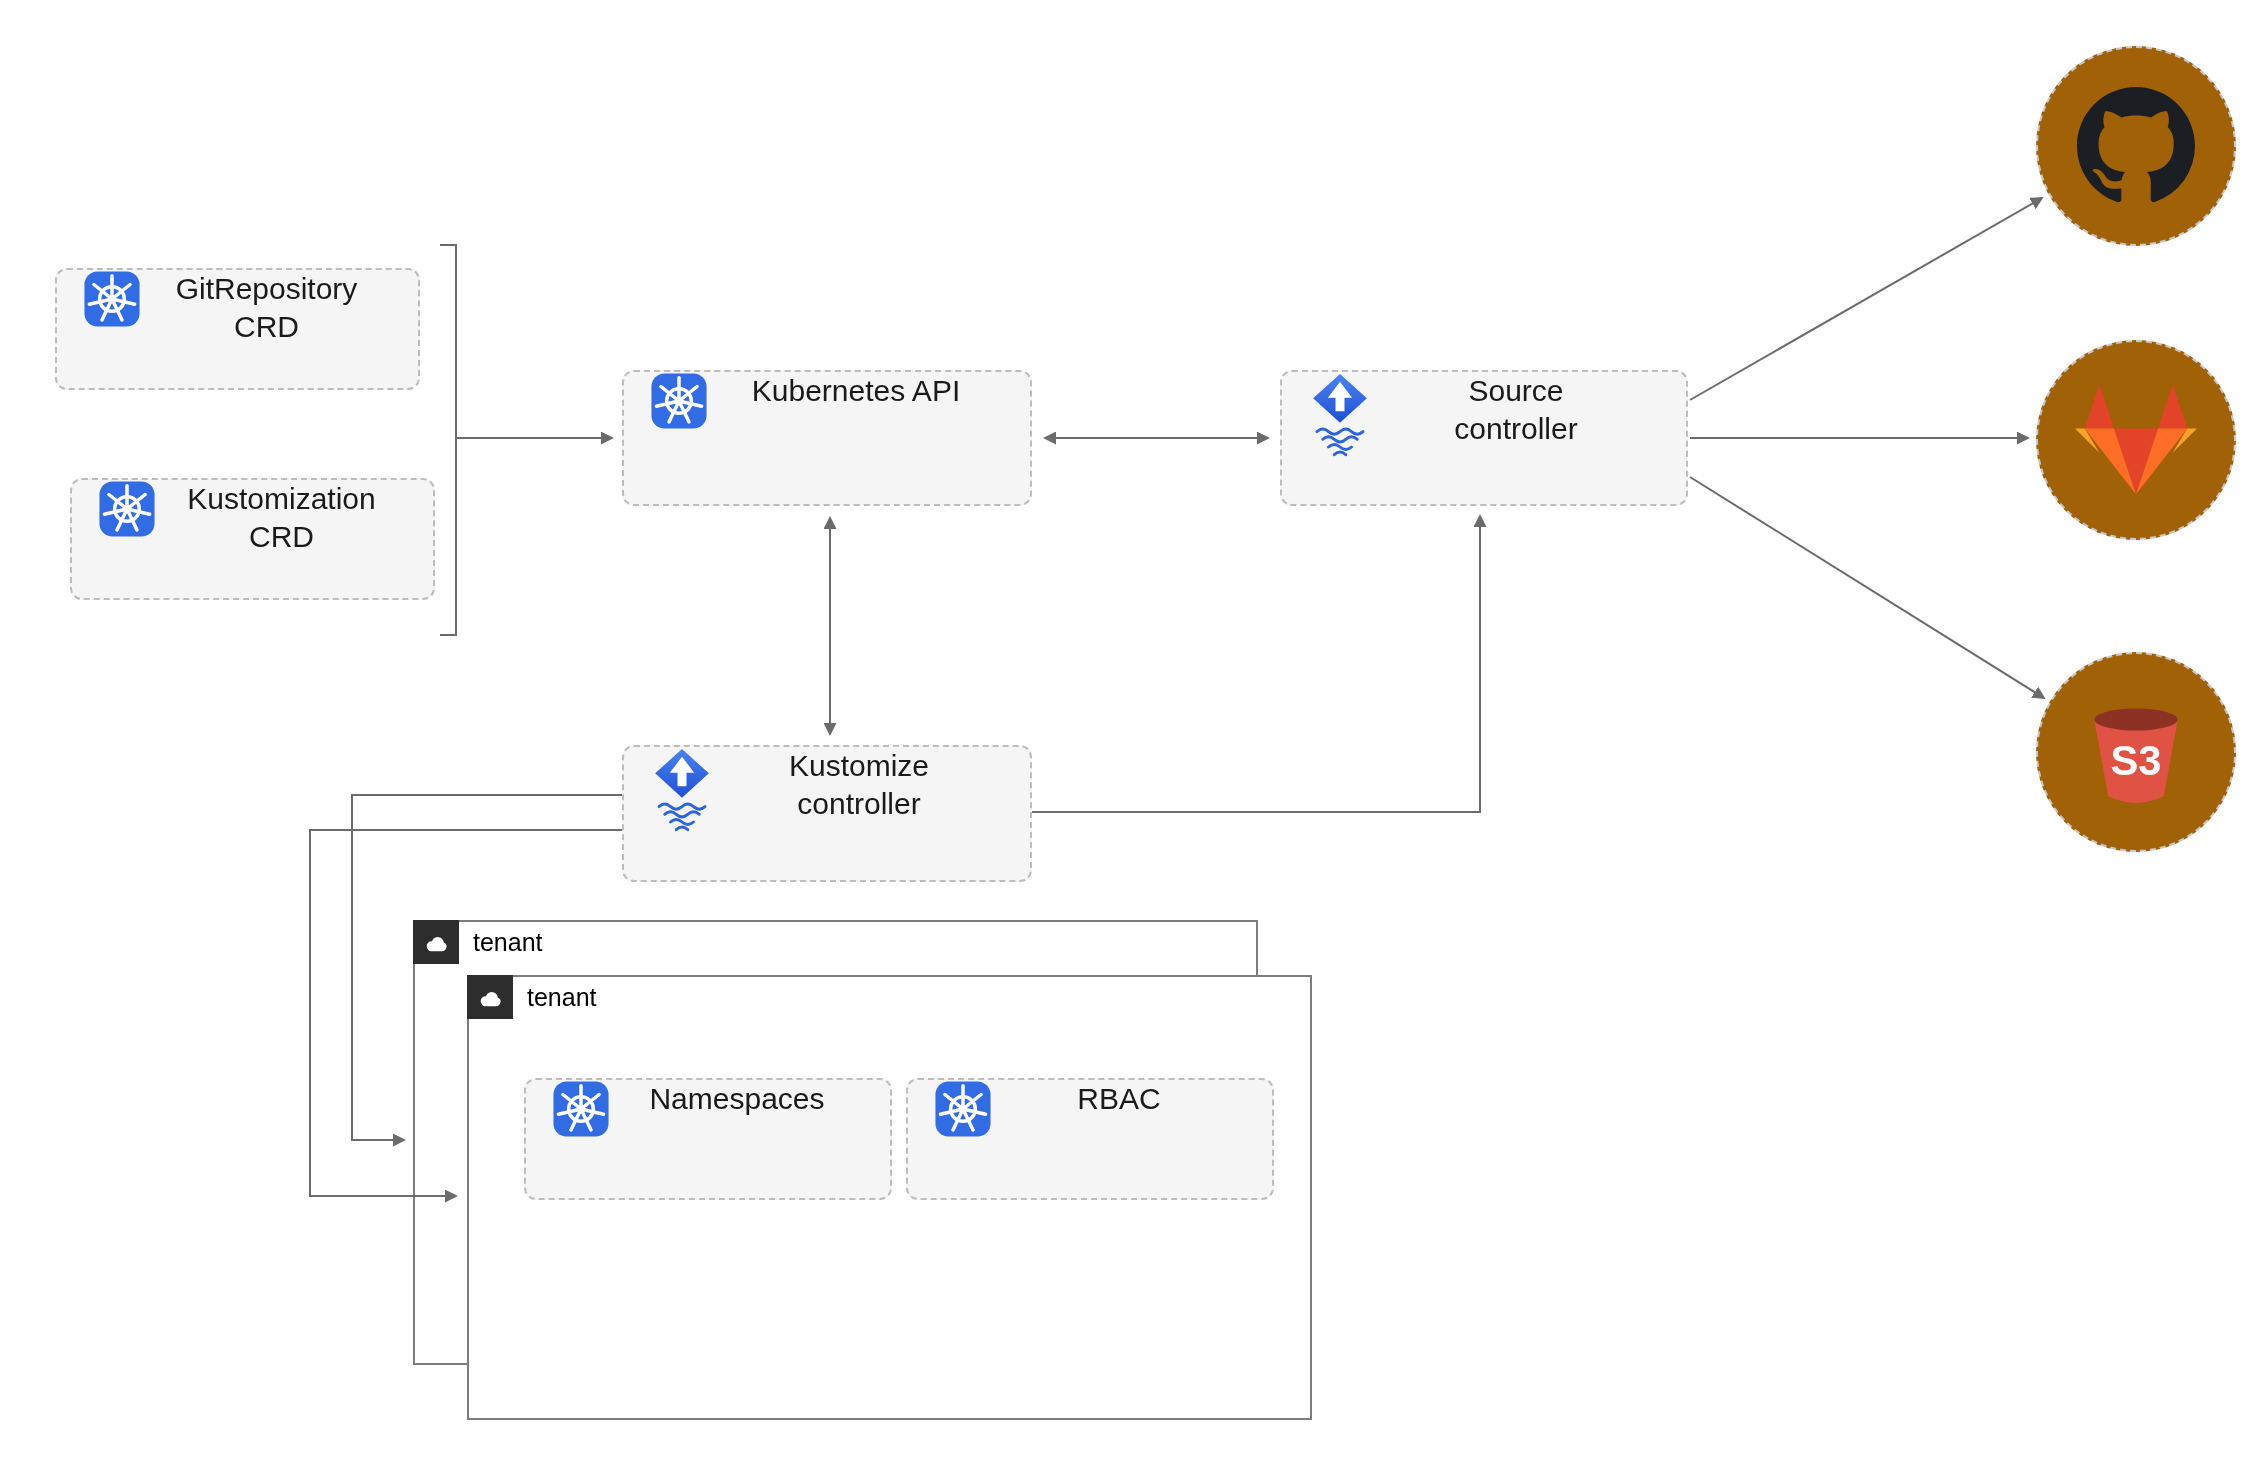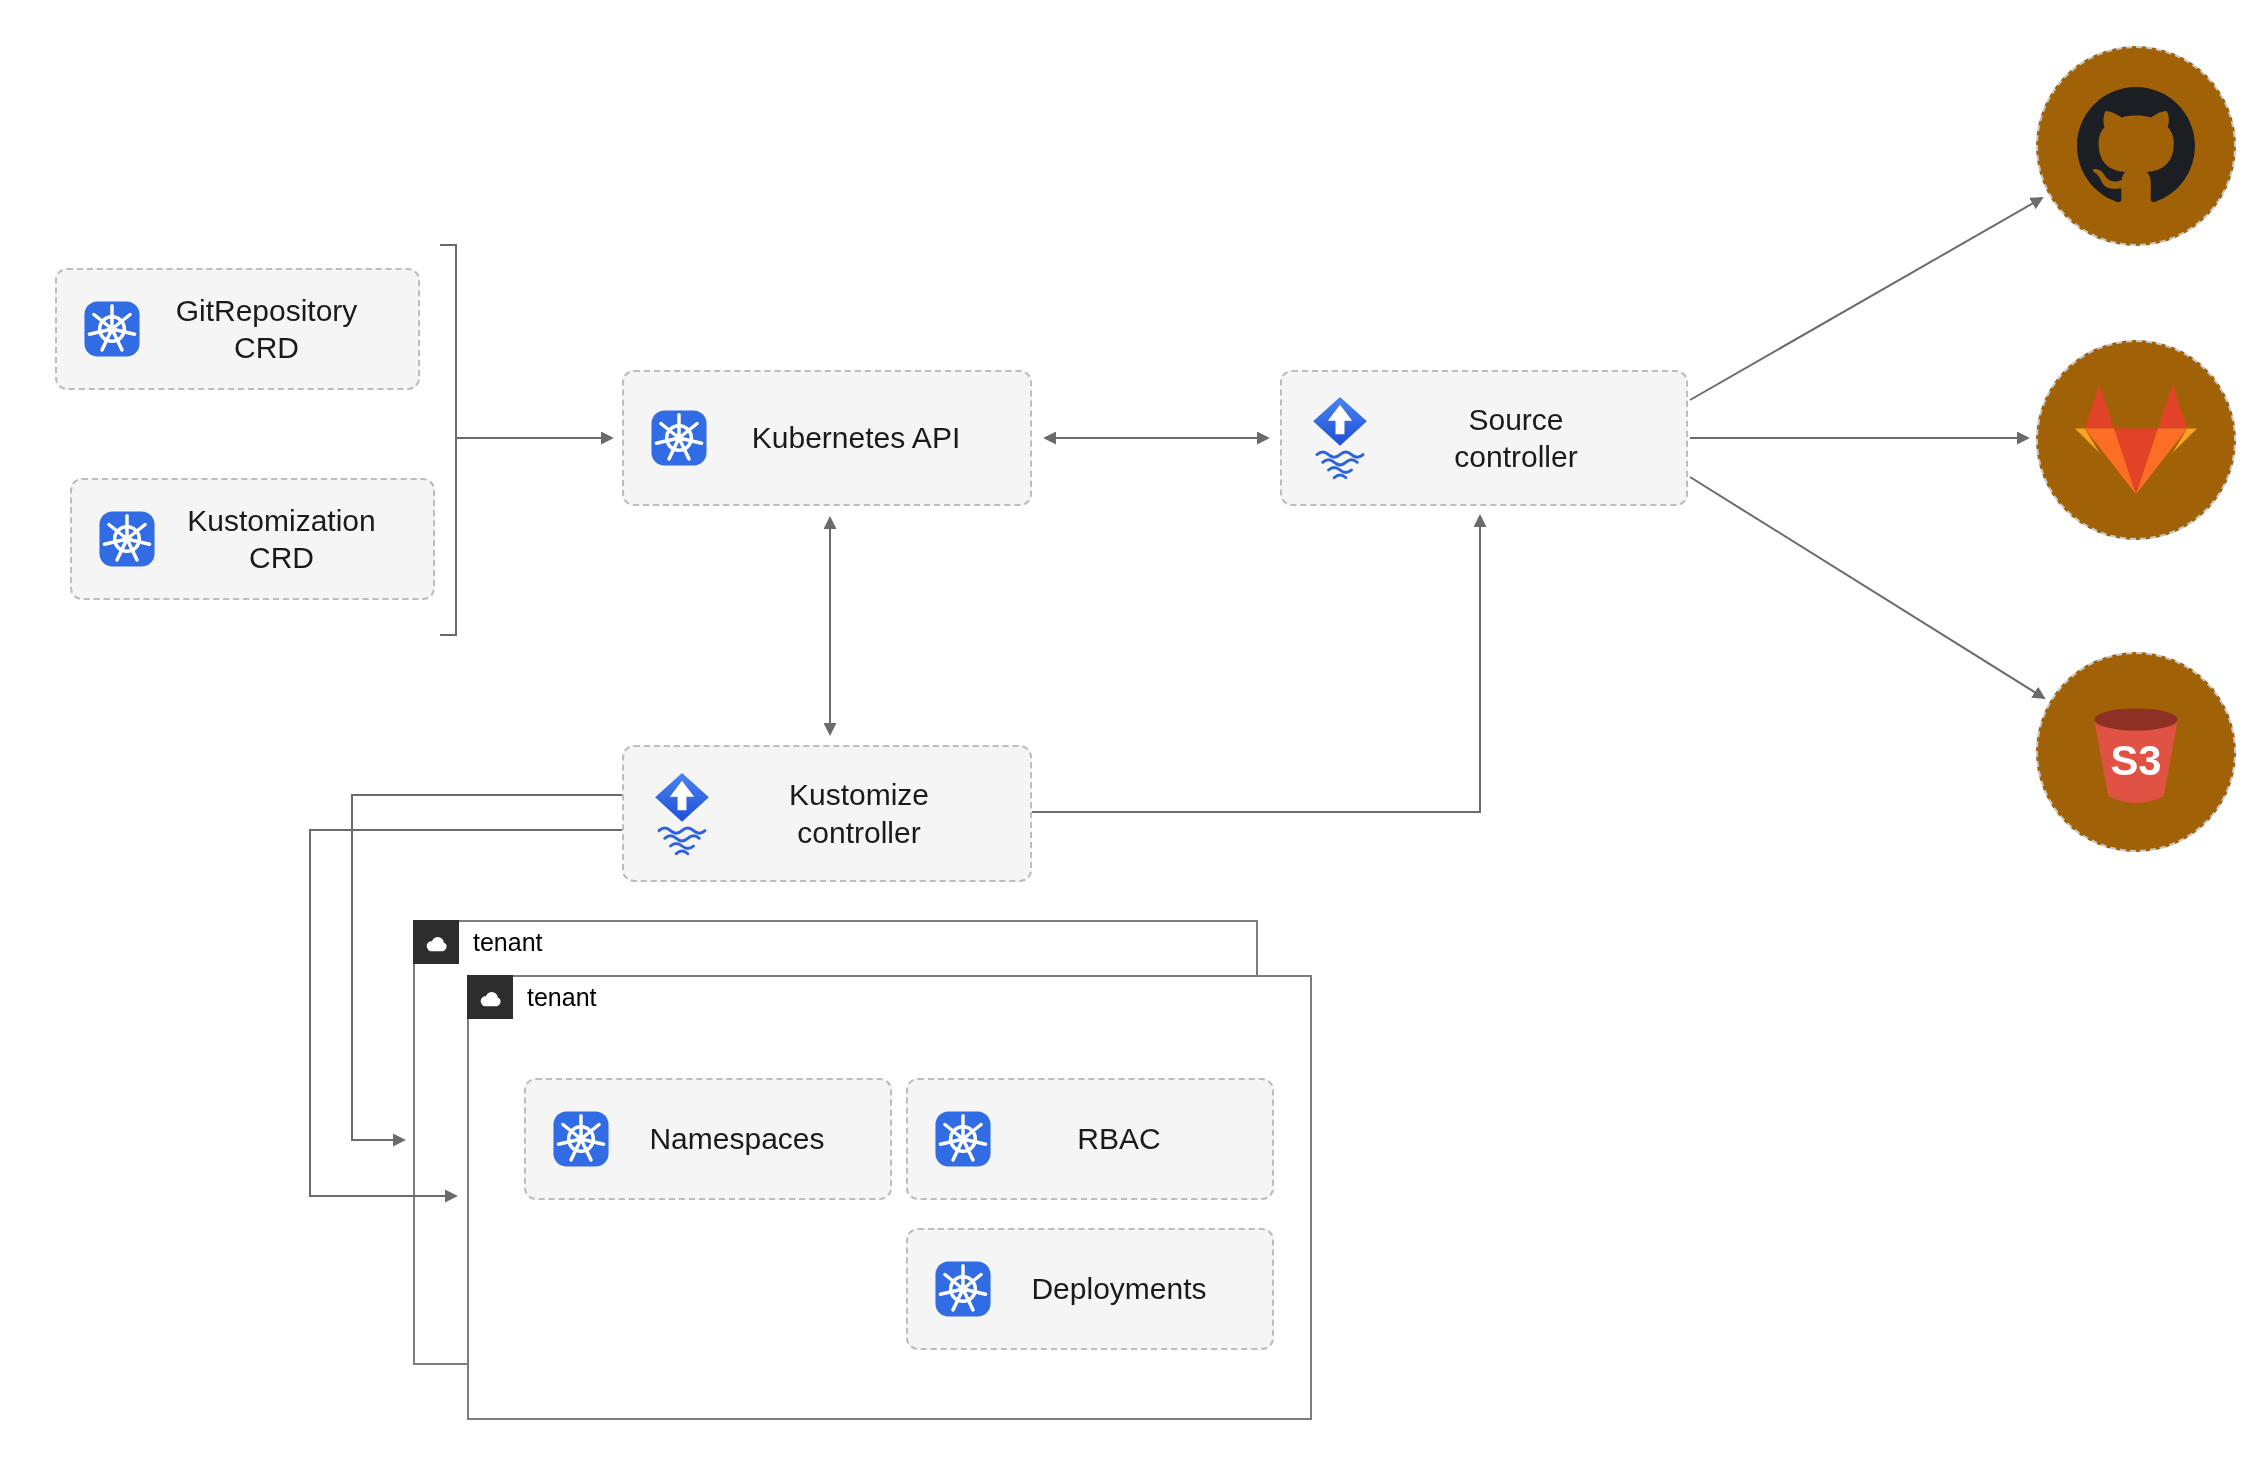--- a/index.html
+++ b/index.html
@@ -6,21 +6,20 @@
   body{font-family:"Liberation Sans", sans-serif; color:#1a1a1a;}
   .stage{position:relative;width:2266px;height:1478px;background:#ffffff;overflow:hidden;}
 
   
   .node{
     position:absolute;
     background:#F5F5F5;
     border:2px dashed #BDBDBD;
     border-radius:12px;
     display:flex;
-    align-items:center;
     padding:0 26px;
     box-sizing:border-box;
     z-index:3;
   }
   .icon-tile{flex:none;display:block;}
   .k8s-tile{width:58px;height:58px;}
   .flux-tile{width:64px;height:86px;}
   .node-label-wrap{flex:1;display:flex;justify-content:center;}
   .node-label{font-size:30px;line-height:1.25;text-align:center;}
   .narrow{max-width:185px;}
@@ -222,28 +221,20 @@
   <div class="node" style="left:906px;top:1078px;width:368px;height:122px;">
     <svg class="icon-tile k8s-tile">
         <use href="#sym-k8s"></use>
       </svg>
     <div class="node-label-wrap">
         <span class="node-label">RBAC</span>
       </div>
   </div>
 
 
-  <div class="node" style="left:906px;top:1228px;width:368px;height:122px;">
-    <svg class="icon-tile k8s-tile">
-        <use href="#sym-k8s"></use>
-      </svg>
-    <div class="node-label-wrap">
-        <span class="node-label">Deployments</span>
-      </div>
-  </div>
 
   <svg class="connectors" width="2266" height="1478" viewBox="0 0 2266 1478">
     <defs>
       <marker id="arrow" viewBox="0 0 10 10" refX="8.5" refY="5" markerWidth="6.5" markerHeight="6.5" orient="auto-start-reverse">
         <path d="M0,0 L10,5 L0,10 z" fill="#6B6B6B"></path>
       </marker>
     </defs>
     <g stroke="#6B6B6B" stroke-width="2" fill="none">
 
       <path d="M440,245 H456 V635 H440"></path>

